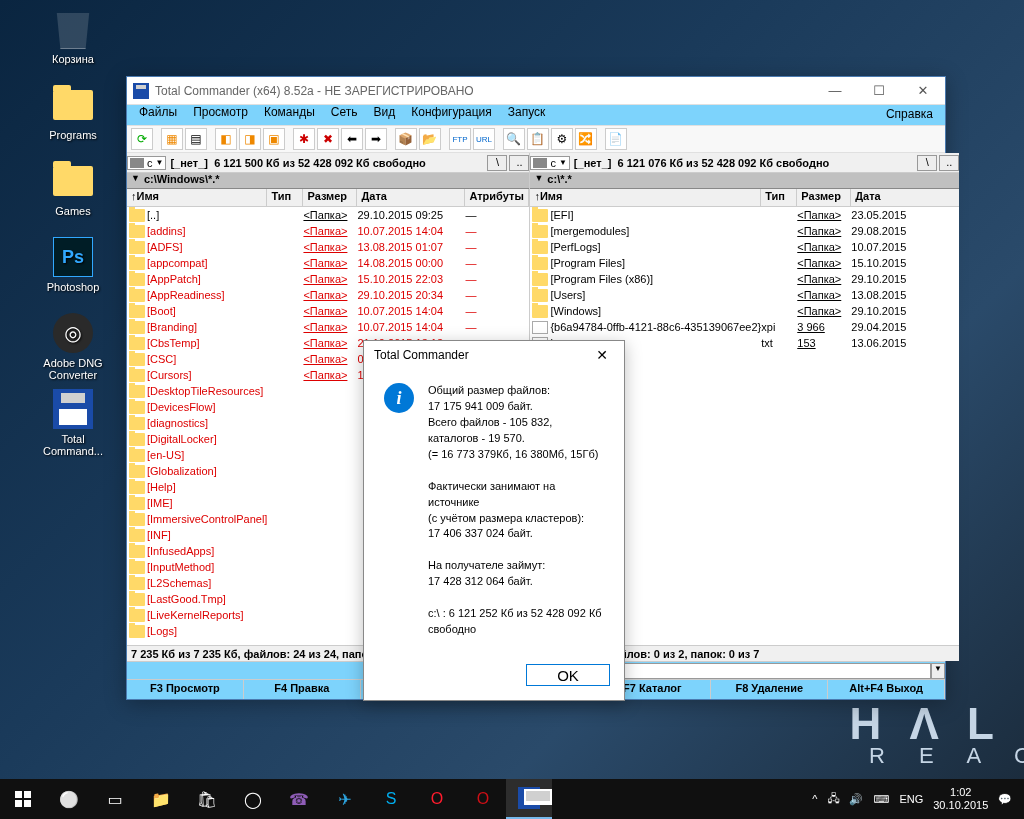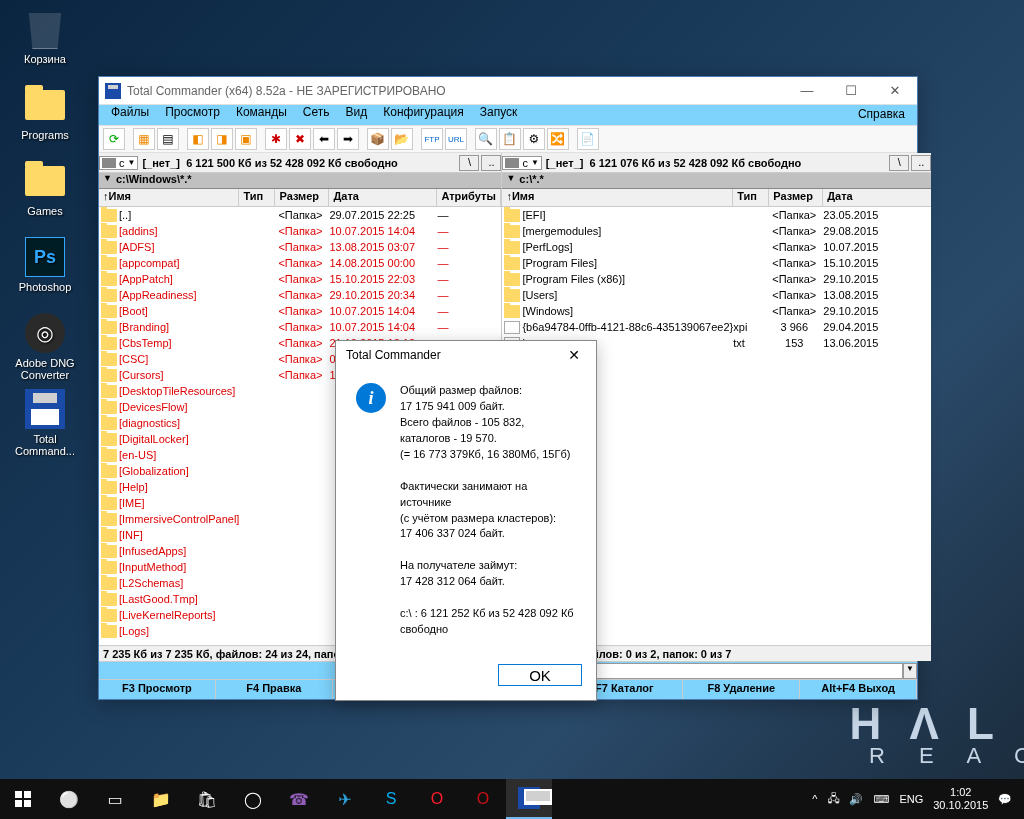--- a/index.html
+++ b/index.html
@@ -1,17 +1,17 @@
 <!DOCTYPE html>
 <html><head>
 <meta charset="utf-8">
 <style>
 * { margin:0; padding:0; box-sizing:border-box; font-family:"Segoe UI",Tahoma,sans-serif; }
 body { width:1024px; height:819px; overflow:hidden; background:linear-gradient(135deg,#0a2540 0%,#1a3a5a 40%,#2a4a6a 70%,#1a2a3a 100%); position:relative; }
-.desktop { position:absolute; inset:0; }
+.desktop { position:absolute; inset:0;margin-left:28px; }
 .desktop-icon { position:absolute; width:70px; text-align:center; color:#fff; font-size:11px; text-shadow:1px 1px 2px #000; cursor:pointer; }
 .desktop-icon .ico { width:42px; height:42px; margin:0 auto 3px; display:flex; align-items:center; justify-content:center; font-size:30px; }
 .bin { background:rgba(255,255,255,0.15); border:1px solid rgba(255,255,255,0.3); border-radius:3px; width:36px; height:40px; clip-path:polygon(15% 100%,85% 100%,95% 10%,5% 10%); }
 .folder-ico { width:40px; height:30px; background:#ffd968; border-radius:2px; position:relative; }
 .folder-ico::before { content:''; position:absolute; top:-5px; left:0; width:18px; height:6px; background:#ffd968; border-radius:2px 2px 0 0; }
 .ps-ico { width:40px; height:40px; background:#001d26; border:1px solid #31a8ff; color:#31a8ff; font-weight:bold; font-size:18px; display:flex; align-items:center; justify-content:center; }
 .dng-ico { width:40px; height:40px; background:#2a2a2a; border-radius:50%; display:flex; align-items:center; justify-content:center; color:#fff; font-size:20px; }
 .floppy-ico { width:40px; height:40px; background:#1a4ba8; position:relative; }
 .floppy-ico::after { content:''; position:absolute; top:4px; left:8px; width:24px; height:10px; background:#d0d0d0; }
 .floppy-ico::before { content:''; position:absolute; bottom:4px; left:6px; width:28px; height:16px; background:#fff; }
@@ -56,21 +56,21 @@
 
 .filelist { overflow-y:auto; background:#fff; }
 .frow { height:16px; display:flex; font-size:11px; align-items:center; cursor:pointer; }
 .frow.sel { color:#d00; }
 .frow .icon { width:16px; height:13px; margin:0 2px; flex-shrink:0; }
 .fold { background:#ffd968; border-radius:1px; position:relative; }
 .fold::before { content:''; position:absolute; top:-2px; left:0; width:6px; height:3px; background:#ffd968; }
 .fil { background:#fff; border:1px solid #aaa; }
 .frow .fname { flex:1; white-space:nowrap; overflow:hidden; }
 .frow .fext { width:36px; }
-.frow .fsize { width:54px; text-align:center; padding-right:4px; }
+.frow .fsize { width:54px; text-align:left; padding-right:4px;text-decoration:underline; }
 .frow .fdate { width:108px; }
 .frow .fattr { width:64px; }
 
 .panels { display:flex; height:508px; }
 .panel { flex:1; display:flex; flex-direction:column; border-right:1px solid #ccc; }
 .panel:last-child { border-right:none; }
 
 .statusbar { height:16px; background:#f0f0f0; border-top:1px solid #ccc; font-size:11px; font-weight:bold; padding:0 4px; display:flex; align-items:center; }
 
 .cmdbar { height:18px; display:flex; align-items:center; font-size:11px; border-top:1px solid #ccc; }
@@ -219,37 +219,37 @@
           <div class="col-size">Размер</div>
           <div class="col-date">Дата</div>
           <div class="col-attr">Атрибуты</div>
         </div>
         <div class="filelist" id="leftlist" style="flex:1">
             <div class="frow">
               <div class="icon fold"></div>
               <div class="fname">[..]</div>
               <div class="fext"></div>
               <div class="fsize">&lt;Папка&gt;</div>
-              <div class="fdate">29.07.2015 22:25</div>
+              <div class="fdate">29.10.2015 09:25</div>
               <div class="fattr">—</div>
             </div>
             <div class="frow sel">
               <div class="icon fold"></div>
               <div class="fname">[addins]</div>
               <div class="fext"></div>
               <div class="fsize">&lt;Папка&gt;</div>
               <div class="fdate">10.07.2015 14:04</div>
               <div class="fattr">—</div>
             </div>
             <div class="frow sel">
               <div class="icon fold"></div>
               <div class="fname">[ADFS]</div>
               <div class="fext"></div>
               <div class="fsize">&lt;Папка&gt;</div>
-              <div class="fdate">13.08.2015 03:07</div>
+              <div class="fdate">13.08.2015 01:07</div>
               <div class="fattr">—</div>
             </div>
             <div class="frow sel">
               <div class="icon fold"></div>
               <div class="fname">[appcompat]</div>
               <div class="fext"></div>
               <div class="fsize">&lt;Папка&gt;</div>
               <div class="fdate">14.08.2015 00:00</div>
               <div class="fattr">—</div>
             </div>

